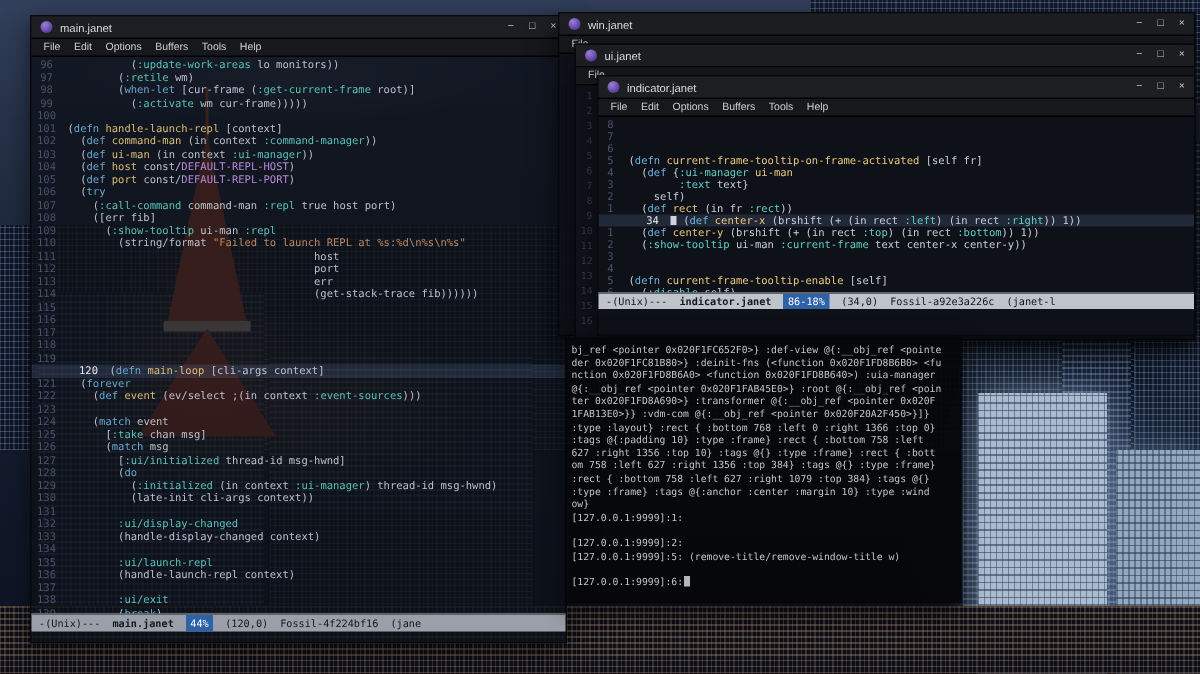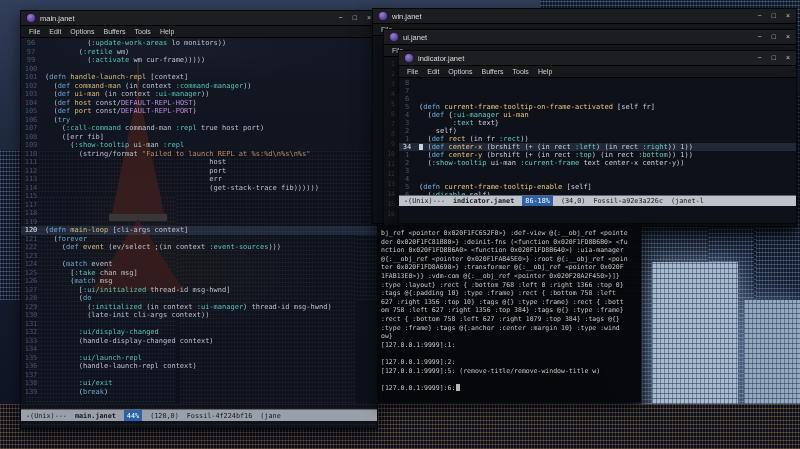--- a/index.html
+++ b/index.html
@@ -66,21 +66,21 @@
 
   
   .code{flex:1;overflow:hidden;padding-top:1px;font-family:"DejaVu Sans Mono",monospace;}
   .crow{display:flex;height:8.5px;line-height:8.5px;font-size:7px;}
   .w-ind .crow{height:8px;line-height:8px;}
   .ln{flex:none;width:20px;text-align:center;padding-right:4px;color:#49536a;}
   .w-ind .ln{width:16px;}
   .t{flex:1;white-space:pre;color:#c8cedb;}
   .w-main .t{opacity:.92;}
   .crow.cur{background:rgba(100,125,170,.22);}
-  .crow.cur .ln{color:#e8e8e8;}
+  .crow.cur .ln{color:#e8e8e8;margin-left:28px;}
   .c-key{color:#6fb3e0;} .c-fn{color:#e8c87a;} .c-kw{color:#5fd0c5;}
   .c-str{color:#cf9268;} .c-const{color:#c792ea;}
   .w-ind .crow.cur .t{position:relative;}
   .w-ind .crow.cur .t::before{content:"";position:absolute;left:0;top:1px;width:3.5px;height:6px;background:#cfd3da;}
 
   
   .modeline{height:11px;flex:none;display:flex;align-items:center;gap:8px;padding:0 5px;
             background:#9aa0a9;border-top:1px solid #5f646c;color:#15171a;
             font-family:"DejaVu Sans Mono",monospace;font-size:6.8px;white-space:nowrap;overflow:hidden;}
   .w-ind .modeline{background:#bfc4cb;height:10px;}
@@ -152,20 +152,24 @@
 
   <div class="crow">
         <span class="ln">96</span>
         <span class="t">          (<span class="c-kw">:update-work-areas</span> lo monitors))</span>
       </div>
       <div class="crow">
         <span class="ln">97</span>
         <span class="t">        (<span class="c-kw">:retile</span> wm)</span>
       </div>
       <div class="crow">
+        <span class="ln">98</span>
+        <span class="t">        (<span class="c-key">when-let</span> [cur-frame (<span class="c-kw">:get-current-frame</span> root)]</span>
+      </div>
+      <div class="crow">
         <span class="ln">99</span>
         <span class="t">          (<span class="c-kw">:activate</span> wm cur-frame)))))</span>
       </div>
       <div class="crow">
         <span class="ln">100</span>
         <span class="t"></span>
       </div>
       <div class="crow">
         <span class="ln">101</span>
         <span class="t">(<span class="c-key">defn</span> <span class="c-fn">handle-launch-repl</span> [context]</span>
@@ -217,20 +221,24 @@
       <div class="crow">
         <span class="ln">113</span>
         <span class="t">                                       err</span>
       </div>
       <div class="crow">
         <span class="ln">114</span>
         <span class="t">                                       (get-stack-trace fib))))))</span>
       </div>
       <div class="crow">
         <span class="ln">115</span>
+        <span class="t"></span>
+      </div>
+      <div class="crow">
+        <span class="ln">116</span>
         <span class="t"></span>
       </div>
       <div class="crow">
         <span class="ln">117</span>
         <span class="t"></span>
       </div>
       <div class="crow">
         <span class="ln">118</span>
         <span class="t"></span>
       </div>

